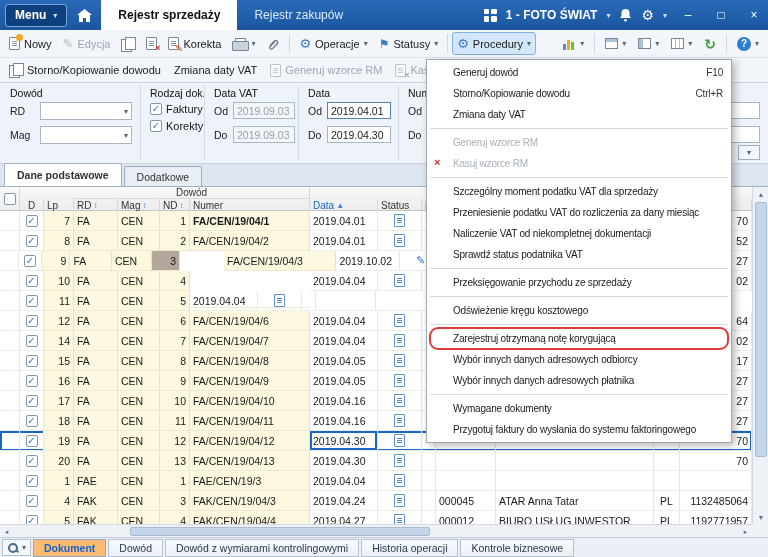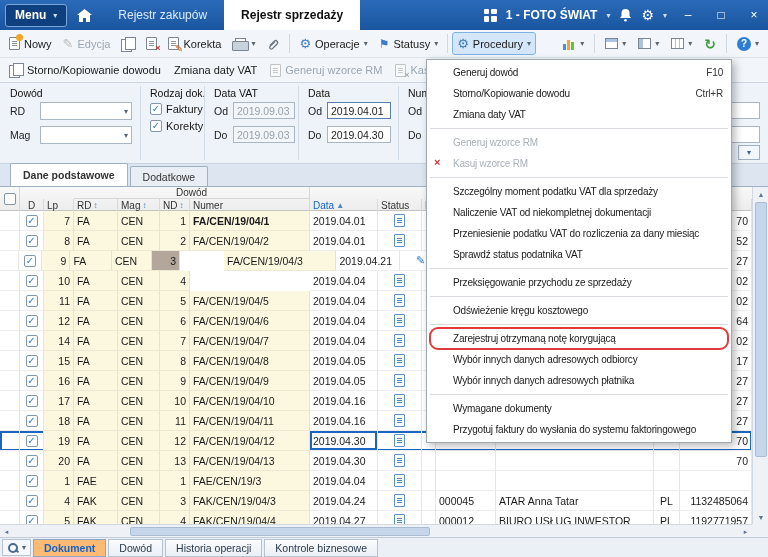--- a/index.html
+++ b/index.html
@@ -66,21 +66,21 @@
 .fsub.s{width:15px}
 .select{width:92px;height:18px;background:#fff;border:1px solid #a9b6c4;display:flex;align-items:center;justify-content:space-between;padding:0 3px}
 .dfield{height:17px;border:1px solid #a9b6c4;background:#fff;font-family:"Liberation Sans",sans-serif;font-size:10.5px;padding:0 3px;color:#222}
 .dfield.dim{color:#97a2ae;background:#f3f6f9}
 .cbx{width:12px;height:12px;background:#fff;border:1px solid #7f96ad;border-radius:2px;display:flex;align-items:center;justify-content:center;color:#2d7dd2;font-size:10px;font-weight:bold;line-height:1}
 .fsep{position:absolute;top:3px;bottom:3px;width:1px;background:#d2dce6}
 .fcollapse{position:absolute;right:8px;top:62px;width:22px;height:15px;border:1px solid #9fb0c4;background:#f2f7fc;display:flex;align-items:center;justify-content:center;font-size:8px;color:#44628a}
 .chev{font-size:9px;color:#44628a}
 
 
-.viewtabs{position:absolute;top:164px;left:0;right:0;height:23px;background:#dde6f0;display:flex;align-items:flex-end;padding-left:10px;gap:2px;border-bottom:1px solid #9fb0c4}
+.viewtabs{position:absolute;top:164px;left:0;right:0;height:23px;background:#dde6f0;display:flex;align-items:flex-end;padding-left:4px;gap:2px;border-bottom:1px solid #9fb0c4}
 .vtab{height:20px;display:flex;align-items:center;padding:0 12px;border:1px solid #9fb0c4;border-bottom:none;background:#e9eef5;color:#333;border-radius:2px 2px 0 0;font-size:10.5px}
 .vtab.active{background:#fff;font-weight:bold;height:23px;position:relative;z-index:2}
 
 
 .thead{position:absolute;top:187px;left:0;width:752px;height:24px;background:linear-gradient(#f8f8f8,#ededed);border-bottom:1px solid #c4c4c4;font-size:10px;color:#333}
 .hc{position:absolute;top:12px;height:12px;display:flex;align-items:center;padding:0 3px;border-right:1px solid #d8d8d8;white-space:nowrap;overflow:hidden}
 .hc.full{top:0;height:24px}
 .hgroup{position:absolute;top:0;height:12px;display:flex;align-items:center;justify-content:center;border-right:1px solid #d8d8d8;border-bottom:1px solid #d8d8d8}
 .sort{font-size:8px;color:#4a86c8;margin-left:2px}
 .sorted{color:#1464c8}
@@ -133,22 +133,22 @@
     <div class="menu-btn">
       <span>Menu</span>
       <span class="tb-caret">▾</span>
     </div>
     <div class="home-btn">
       <svg width="15" height="13" viewBox="0 0 15 13">
           <path d="M7.5 0 L15 6 h-2 v7 h-4 v-4 h-3 v4 h-4 v-7 h-2 z" fill="#fff"></path>
         </svg>
     </div>
     <div class="tb-tabs">
+        <div class="tb-tab active">Rejestr sprzedaży</div>
         <div class="tb-tab">Rejestr zakupów</div>
-        <div class="tb-tab active">Rejestr sprzedaży</div>
       </div>
     <div class="tb-right">
       <span class="grid-icon">
           <i></i>
           <i></i>
           <i></i>
           <i></i>
         </span>
       <span class="company">1 - FOTO ŚWIAT</span>
       <span class="tb-caret">▾</span>
@@ -437,21 +437,21 @@
       <div class="trow">
         <div class="cell" style="width: 20px;"></div>
         <div class="cell" style="width: 24px; justify-content: center;">
           <span class="chk">✓</span>
         </div>
         <div class="cell cream" style="width: 30px; justify-content: flex-end;">9</div>
         <div class="cell cream" style="width: 44px;">FA</div>
         <div class="cell cream" style="width: 42px;">CEN</div>
         <div class="cell cream ndsel" style="width: 30px; justify-content: flex-end;">3</div>
         <div class="cell cream" style="width: 120px; margin-left: 44px;">FA/CEN/19/04/3</div>
-        <div class="cell" style="width: 68px;">2019.04.21</div>
+        <div class="cell" style="width: 68px;">2019.10.02</div>
         <div class="cell" style="width: 44px; justify-content: center;">
           <span class="stat-edit">✎</span>
         </div>
         <div class="cell" style="width: 14px;"></div>
         <div class="cell" style="width: 60px;"></div>
         <div class="cell" style="width: 158px;"></div>
         <div class="cell" style="width: 26px; justify-content: center;"></div>
         <div class="cell" style="width: 72px; justify-content: flex-end;">27</div>
       </div>
       <div class="trow">
@@ -476,21 +476,20 @@
       </div>
       <div class="trow">
         <div class="cell" style="width: 20px;"></div>
         <div class="cell" style="width: 24px; justify-content: center;">
           <span class="chk">✓</span>
         </div>
         <div class="cell cream" style="width: 30px; justify-content: flex-end;">11</div>
         <div class="cell cream" style="width: 44px;">FA</div>
         <div class="cell cream" style="width: 42px;">CEN</div>
         <div class="cell cream" style="width: 30px; justify-content: flex-end;">5</div>
-        <div class="cell cream" style="width: 120px;">FA/CEN/19/04/5</div>
         <div class="cell" style="width: 68px;">2019.04.04</div>
         <div class="cell" style="width: 44px; justify-content: center;">
           <span class="stat"></span>
         </div>
         <div class="cell" style="width: 14px;"></div>
         <div class="cell" style="width: 60px;"></div>
         <div class="cell" style="width: 158px;"></div>
         <div class="cell" style="width: 26px; justify-content: center;"></div>
         <div class="cell" style="width: 72px; justify-content: flex-end;">02</div>
       </div>
@@ -729,20 +728,21 @@
   <div class="corner"></div>
 
   <div class="bottombar">
     <div class="searchbtn">
       <span class="mag"></span>
       <span class="caret">▾</span>
     </div>
     <div style="display:flex;gap:2px">
         <div class="btab active">Dokument</div>
         <div class="btab">Dowód</div>
+        <div class="btab">Dowód z wymiarami kontrolingowymi</div>
         <div class="btab">Historia operacji</div>
         <div class="btab">Kontrole biznesowe</div>
       </div>
   </div>
 
   <div class="ctxmenu">
       <div class="mi">
         <span>Generuj dowód</span>
         <span class="sc">F10</span>
       </div>
@@ -759,24 +759,24 @@
       </div>
       <div class="mi disabled">
         <span class="micon redx">×</span>
         <span>Kasuj wzorce RM</span>
       </div>
       <div class="msep"></div>
       <div class="mi">
         <span>Szczególny moment podatku VAT dla sprzedaży</span>
       </div>
       <div class="mi">
+        <span>Przeniesienie podatku VAT do rozliczenia za dany miesiąc</span>
+      </div>
+      <div class="mi">
         <span>Naliczenie VAT od niekompletnej dokumentacji</span>
-      </div>
-      <div class="mi">
-        <span>Przeniesienie podatku VAT do rozliczenia za dany miesiąc</span>
       </div>
       <div class="mi">
         <span>Sprawdź status podatnika VAT</span>
       </div>
       <div class="msep"></div>
       <div class="mi">
         <span>Przeksięgowanie przychodu ze sprzedaży</span>
       </div>
       <div class="msep"></div>
       <div class="mi">

